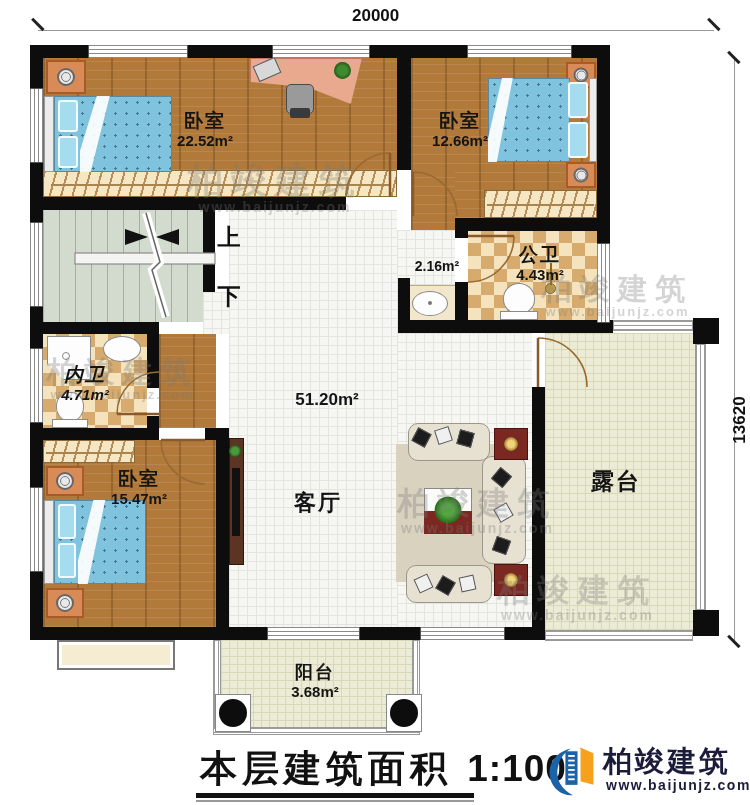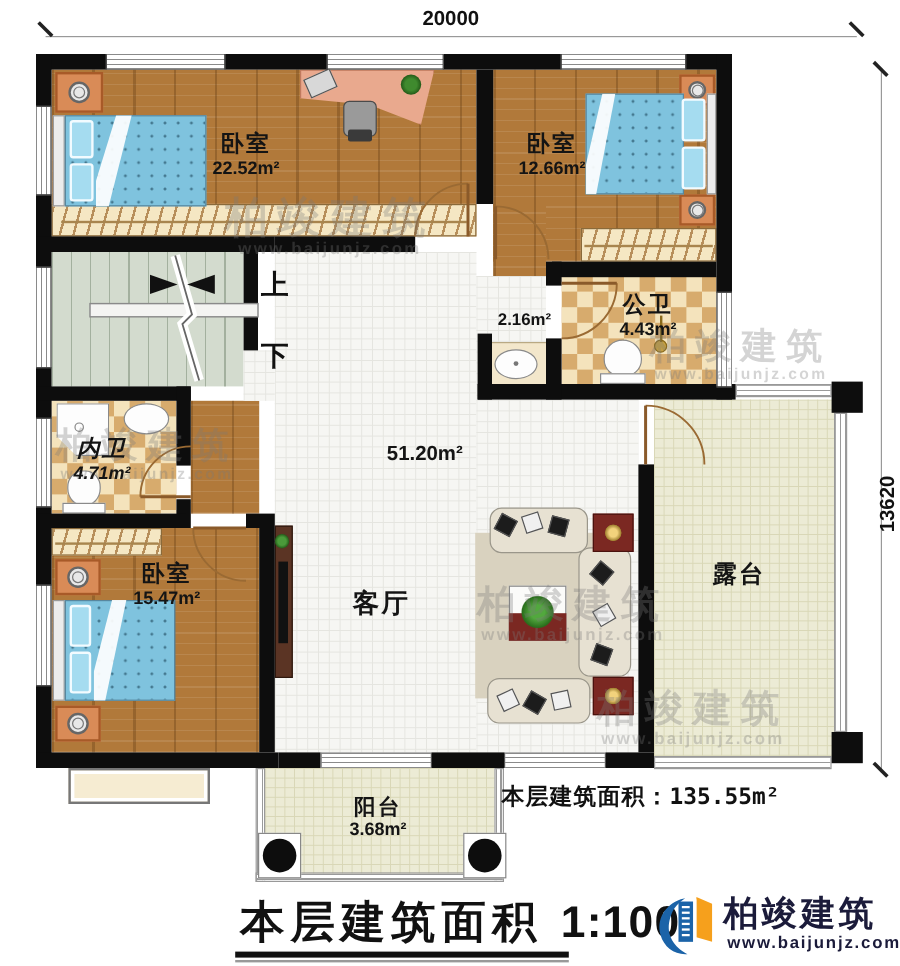--- a/index.html
+++ b/index.html
@@ -255,28 +255,28 @@
   <span class="rarea" style="font-size:14px;">2.16m²</span>
 </div>
 <div class="rlabel" style="left:85px;top:364px;font-style:italic;">
   <span class="rname">内卫</span>
   <span class="rarea">4.71m²</span>
 </div>
 <div class="rlabel" style="left:139px;top:468px;">
   <span class="rname">卧室</span>
   <span class="rarea">15.47m²</span>
 </div>
-<div class="rlabel" style="left:327px;top:368px;margin-left:27px;">
+<div class="rlabel" style="left:327px;top:390px;">
   <span class="rarea" style="font-size:17px;">51.20m²</span>
 </div>
 <div class="rlabel" style="left:318px;top:490px;">
   <span class="rname big">客厅</span>
 </div>
 <div class="rlabel" style="left:616px;top:468px;">
-  <span class="rname" style="font-size:20px;">露台</span>
+  <span class="rname" style="font-size:23px;">露台</span>
 </div>
 <div class="rlabel" style="left:315px;top:662px;">
   <span class="rname" style="font-size:18px;">阳台</span>
   <span class="rarea">3.68m²</span>
 </div>
 <div class="updown" style="left:229px;top:222px;">上</div>
 <div class="updown" style="left:229px;top:281px;">下</div>
 
 <div class="wm" style="left:140px;top:162px;width:270px;">
   <span class="wm-cn" style="font-size:36px;">柏竣建筑</span>
@@ -293,21 +293,20 @@
 <div class="wm" style="left:355px;top:487px;width:245px;">
   <span class="wm-cn" style="font-size:32px;">柏竣建筑</span>
   <span class="wm-url" style="font-size:14px;">www.baijunjz.com</span>
 </div>
 <div class="wm" style="left:450px;top:574px;width:255px;">
   <span class="wm-cn" style="font-size:32px;">柏竣建筑</span>
   <span class="wm-url" style="font-size:14px;">www.baijunjz.com</span>
 </div>
 
 <div class="annot" style="left:418px;top:648px;">
-  <div><span>本层建筑面积：</span><span class="val">135.55m²</span></div>
 </div>
 
 <div class="title" style="left:200px;top:744px;">
   <span>本层建筑面积</span>
   <span style="letter-spacing:1px;">1:100</span>
 </div>
 <div class="abs" style="left:196px;top:793px;width:278px;height:5px;background:#111;z-index:60;"></div>
 <div class="abs" style="left:196px;top:800px;width:278px;height:2px;background:#999;z-index:60;"></div>
 
 <div class="abs" style="left:543px;top:740px;width:205px;height:60px;z-index:60;">

